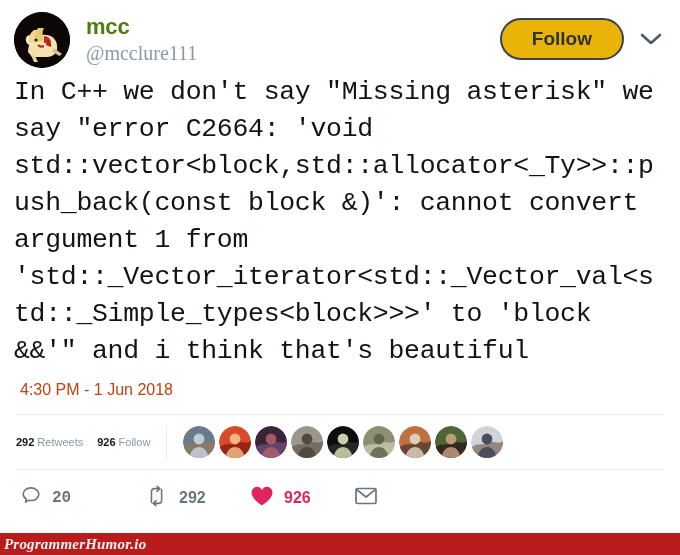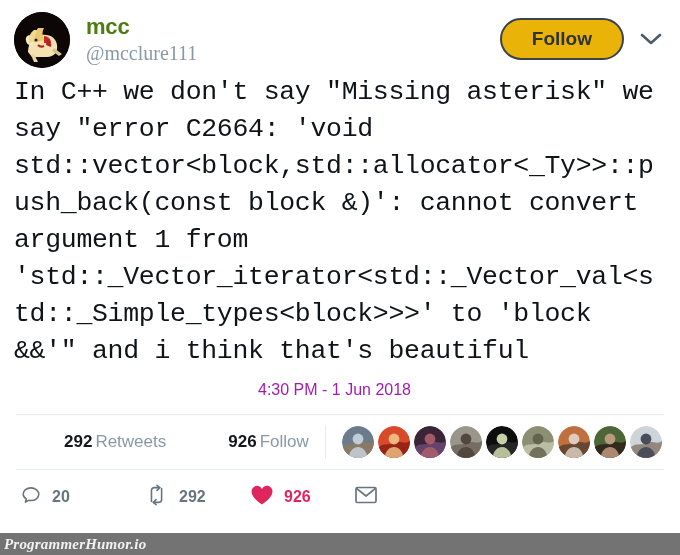--- a/index.html
+++ b/index.html
@@ -103,49 +103,47 @@
     font-size: 26.5px;
     line-height: 37px;
     color: #0f1419;
     letter-spacing: -0.3px;
     word-break: break-word;
     white-space: pre-wrap;
     font-family: Liberation Mono, monospace;
   }
 
   .tweet-time {
-    padding: 10px 16px 0 5px;
+    padding: 10px 16px 0 20px;
     font-size: 16px;
-    color: #a21caf;
+    color: #c2410c;
     line-height: 20px;
-    text-align: center;
   }
 
   
   .stats-row {
     margin: 14px 16px 0 16px;
     border-top: 1px solid #e6ecf0;
     border-bottom: 1px solid #e6ecf0;
     height: 54px;
     display: flex;
     align-items: center;
   }
   .counts {
     display: flex;
     align-items: center;
     gap: 14px;
     padding-right: 16px;
     border-right: 1px solid #e6ecf0;
     height: 34px;
   }
   .count-item {
-    font-size: 17px;
+    font-size: 11px;
     color: #8899a6;
     white-space: nowrap;
-    margin-left: 48px;
   }
   .count-item b {
     color: #14171a;
     font-weight: bold;
     margin-right: 3px;
   }
   .liker-avatars {
     display: flex;
     align-items: center;
     gap: 4px;
@@ -175,32 +173,32 @@
     color: #66757f;
     cursor: pointer;
   }
   .action .num {
     font-size: 16px;
     font-weight: bold;
     color: #66757f;
     line-height: 18px;
   }
   .action.like .num { color: #e0245e; }
-  .act-reply   { width: 125px; }
+  .act-reply   { width: 125px; font-family: Liberation Mono, monospace; }
   .act-retweet { width: 105px; }
   .act-like    { width: 105px; }
 
   
   .watermark {
     position: absolute;
     left: 0;
     bottom: 0;
     width: 680px;
     height: 22px;
-    background: #737373;
+    background: #b91c1c;
     display: flex;
     align-items: center;
   }
   .watermark-text {
     color: #f2f2f2;
     font-family: "Liberation Serif", serif;
     font-style: italic;
     font-weight: bold;
     font-size: 15px;
     padding-left: 4px;

